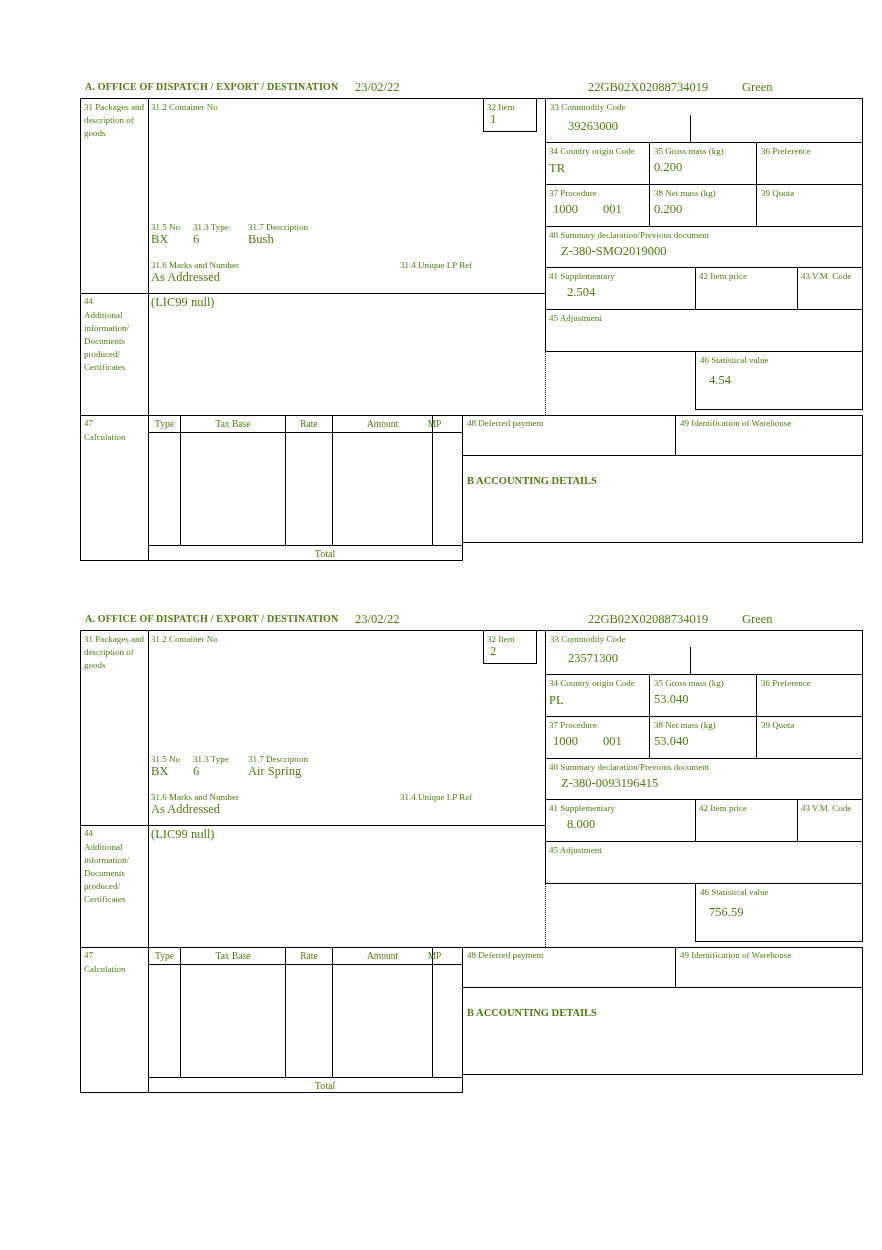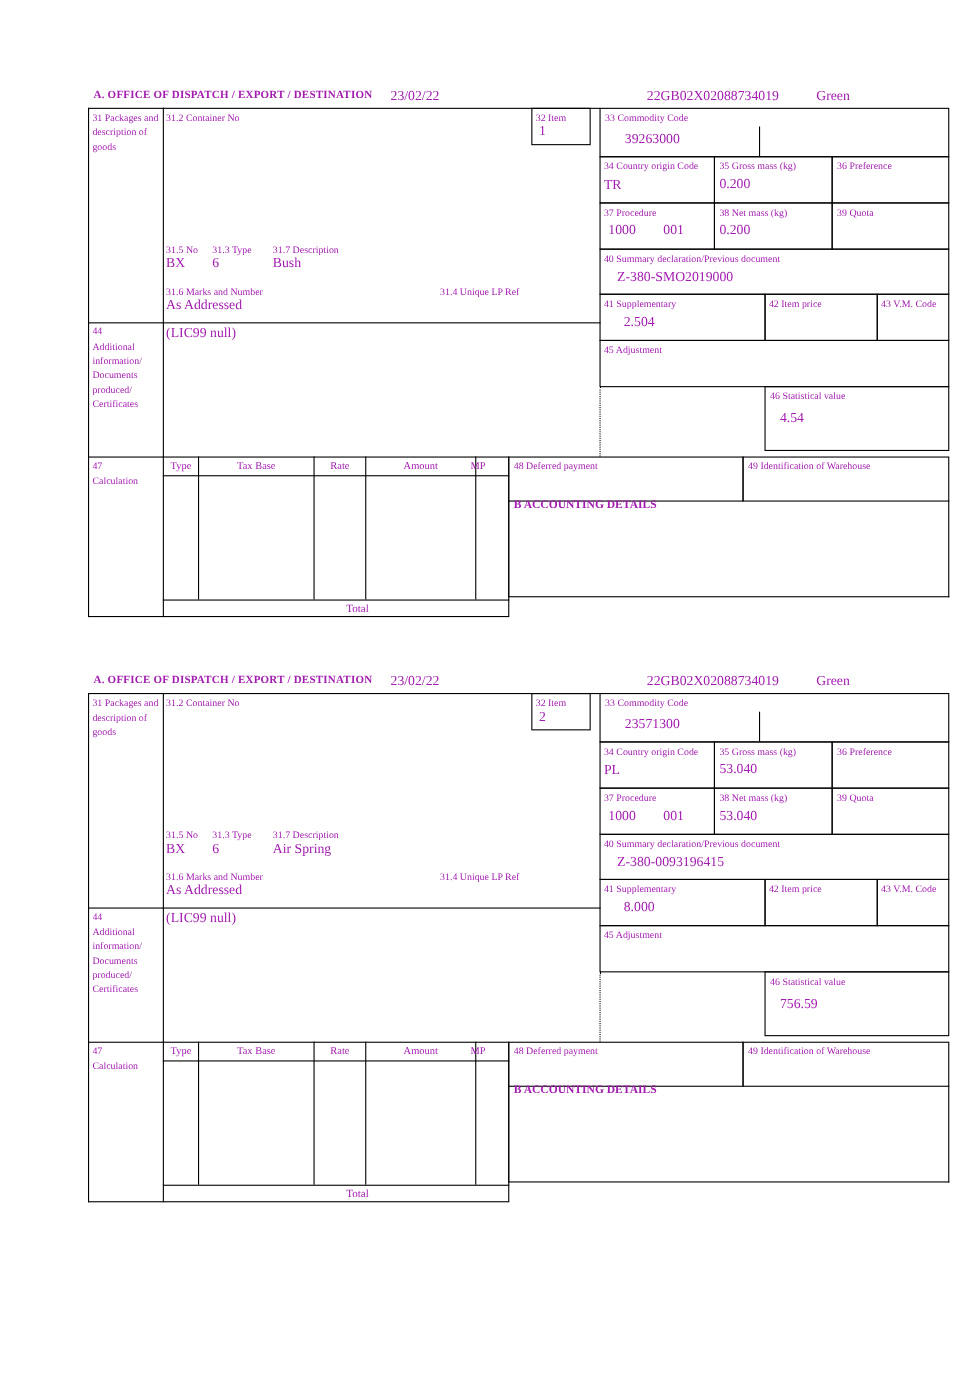--- a/index.html
+++ b/index.html
@@ -1,19 +1,19 @@
 <!DOCTYPE html>
 <html><head>
 <meta charset="utf-8">
 <style>
   * { margin:0; padding:0; box-sizing:border-box; }
   html,body { background:#fff; }
   #page {
     position:relative; width:882px; height:1250px; background:#ffffff;
-    font-family:"Liberation Serif","DejaVu Serif",serif; color:#a21caf;
+    font-family:"Liberation Serif","DejaVu Serif",serif; color:#4d7c0f;
     overflow:hidden;
     padding-left:19px;
   }
   .block { position:absolute; left:0; width:882px; height:500px; }
   #block-1 { top:80px; }
   #block-2 { top:612px; }
   .block div, .block span { position:absolute; }
 
   .hdr   { font-size:10px; font-weight:bold; white-space:nowrap; letter-spacing:0.2px; }
   .reftext { font-size:12.5px; white-space:nowrap; }
@@ -104,21 +104,21 @@
   .p-l46{left:700px;top:275px}
   .p-v46{left:709px;top:293px}
   .p-th1{left:149px;top:339px;width:31px}
   .p-th2{left:181px;top:339px;width:104px}
   .p-th3{left:286px;top:339px;width:46px}
   .p-th4{left:333px;top:339px;width:99px}
   .p-th5{left:420px;top:339px;width:29px}
   .p-total{left:260px;top:468px;width:130px;text-align:center;font-size:10px;white-space:nowrap}
   .p-l48{left:467px;top:338px}
   .p-l49{left:680px;top:338px}
-  .p-acctlbl{left:467px;top:374px}
+  .p-acctlbl{left:467px;top:395px}
 </style>
 </head>
 <body>
 
 <div id="page">
 
   <div class="block" id="block-1">
     <span class="hdr p-office">A.  OFFICE OF DISPATCH / EXPORT / DESTINATION</span>
     <span class="reftext p-date">23/02/22</span>
     <span class="reftext p-ref">22GB02X02088734019</span>

